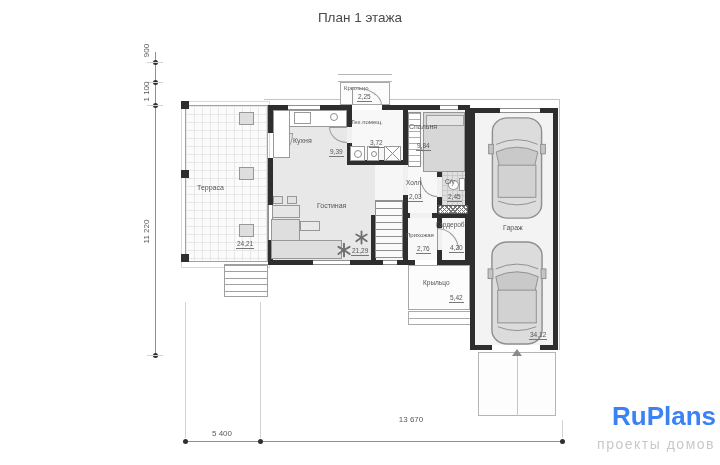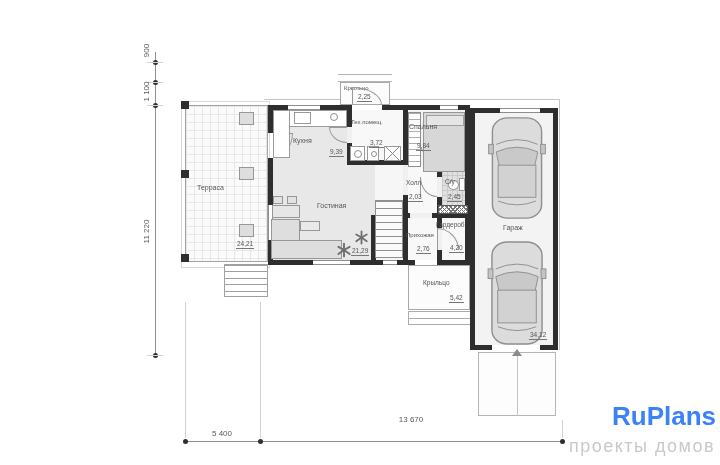--- a/index.html
+++ b/index.html
@@ -41,29 +41,30 @@
         border:1px solid #a3a3a3;box-sizing:border-box;}
   .post{position:absolute;background:#2e2e2e;}
   .dimline{position:absolute;background:#8f8f8f;}
   .ext{position:absolute;background:#d2d2d2;}
   .tick{position:absolute;width:5px;height:5px;border-radius:50%;background:#2f2f2f;}
   .dtext{position:absolute;font-size:8px;color:#5a5a5a;text-align:center;white-space:nowrap;}
   .vtext{transform:rotate(-90deg);}
   .roof{position:absolute;background:#c4c4c4;}
   .wm-brand{position:absolute;right:4px;top:403px;font-size:26px;font-weight:bold;
             color:#3b82f6;line-height:1;letter-spacing:0px;}
-  .wm-tag{position:absolute;right:5px;top:437px;font-size:18px;color:#c9c9c9;
+  .wm-tag{position:absolute;right:5px;top:437px;font-size:14px;color:#c9c9c9;
           letter-spacing:1.5px;line-height:1;}
   svg{display:block;}
 </style>
 </head>
 <body>
 
 <div class="stage">
 
+  <div class="title">План 1 этажа</div>
 
   <div class="roof" style="left:264px;top:99px;width:296px;height:1px;"></div>
   <div class="roof" style="left:559px;top:99px;width:1px;height:251px;"></div>
 
   <div class="abs" style="left:181px;top:101px;width:87px;height:165px;border:1px solid #d8d8d8;"></div>
   <div class="floor grid" style="left:185px;top:105px;width:83px;height:157px;"></div>
   <div class="post" style="left:181px;top:101px;width:8px;height:8px;"></div>
   <div class="post" style="left:181px;top:170px;width:8px;height:8px;"></div>
   <div class="post" style="left:181px;top:254px;width:8px;height:8px;"></div>
   <div class="furn" style="left:239px;top:112px;width:15px;height:13px;"></div>

